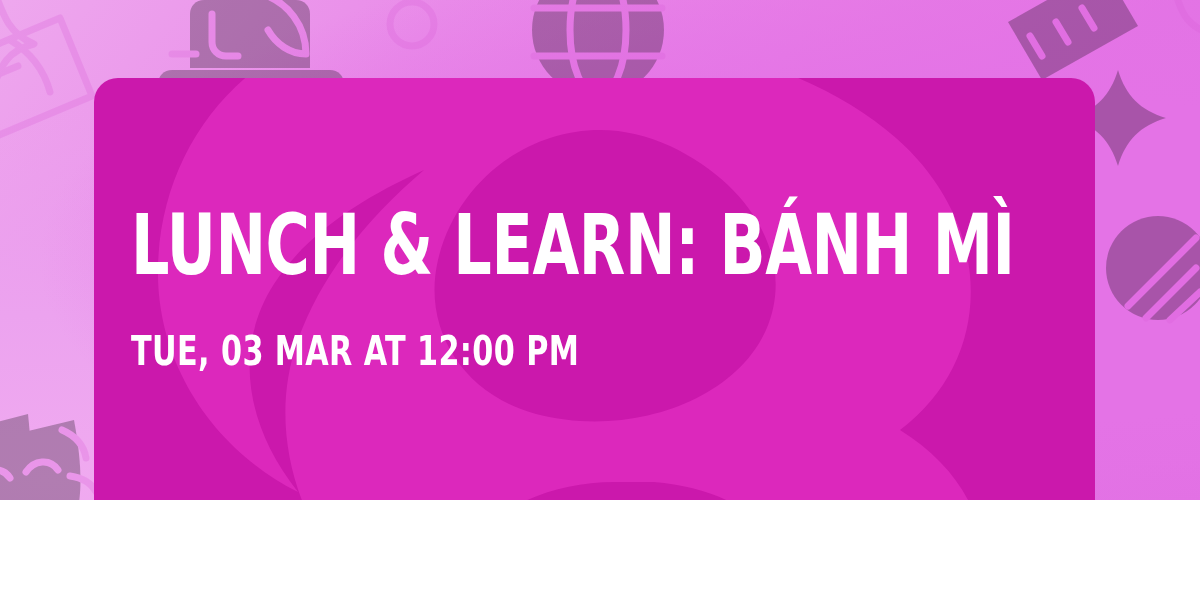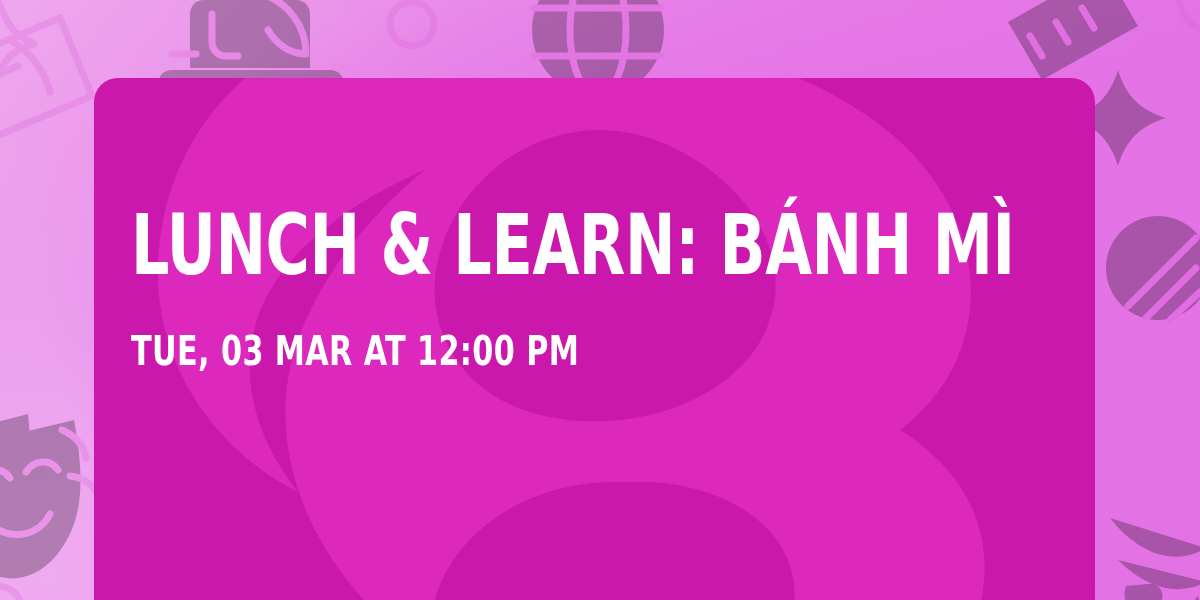--- a/index.html
+++ b/index.html
@@ -5,21 +5,21 @@
   * { margin:0; padding:0; box-sizing:border-box; }
   html, body {
     width:1200px; height:600px;
     overflow:hidden;
     font-family:"Liberation Sans", sans-serif;
   }
 
   
   #poster {
     position:relative;
-    width:1200px; height:600px;
+    width:1200px; height:500px;
     overflow:hidden;
     background:
       radial-gradient(115% 95% at 86% 52%,  #e473e6 0%,  #e473e6 34%, rgba(228,115,230,0) 72%),
       radial-gradient(120% 110% at 4% 96%,  #f0aaf0 0%,  #eca3ef 30%, rgba(236,163,239,0) 68%),
       linear-gradient(128deg, #eea8ee 0%, #e98ce9 28%, #e77fe6 52%, #e274e4 74%, #e06fe2 100%);
   }
 
   
   #pattern {
     position:absolute; inset:0;

